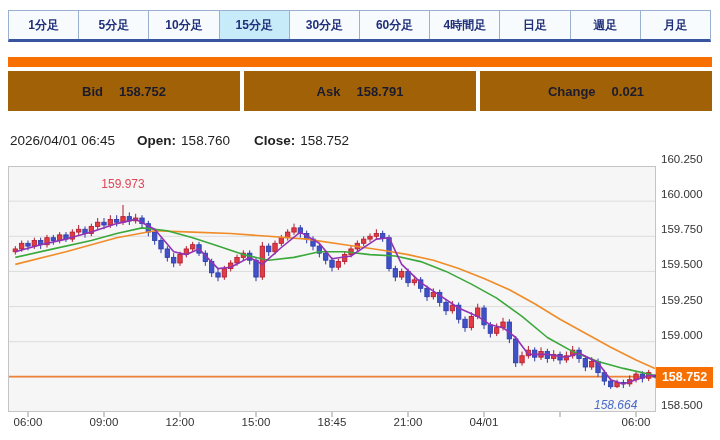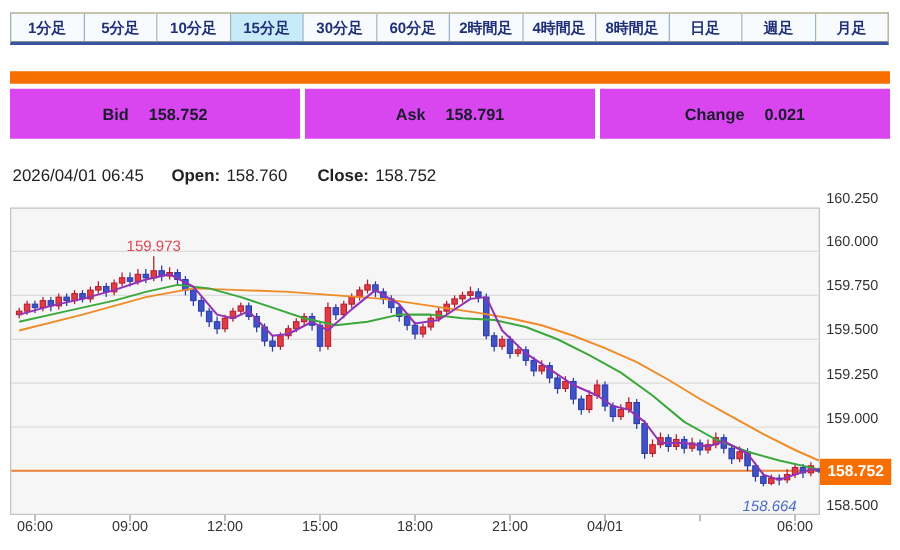--- a/index.html
+++ b/index.html
@@ -1,30 +1,30 @@
 <!DOCTYPE html>
 <html><head>
 <meta charset="utf-8">
 <style>
   html,body{margin:0;padding:0;background:#fff;}
   #app{position:relative;width:720px;height:440px;background:#fff;overflow:hidden;
        font-family:"Liberation Sans","DejaVu Sans",sans-serif;}
 
   
-  .tabbar{position:absolute;left:8px;top:10px;width:703px;height:26px;display:flex;
-          box-sizing:border-box;border:1px solid #9ab0cc;border-bottom:3px solid #3a55a0;background:#eab308;}
+  .tabbar{position:absolute;left:8px;top:10px;width:703px;height:32px;display:flex;
+          box-sizing:border-box;border:1px solid #9ab0cc;border-bottom:3px solid #3a55a0;background:#e5e5e5;}
   .tab{flex:1;display:flex;align-items:center;justify-content:center;font-size:12px;font-weight:bold;
        color:#1f2f7a;background:#f8fbfd;border-right:1px solid #9ab0cc;cursor:pointer;white-space:nowrap;}
   .tab:last-child{border-right:none;}
   .tab.selected{background:#c8ebfa;}
 
   
   .quote-strip{position:absolute;left:8px;top:57px;width:704px;height:10px;background:#f76f00;}
   .quote-row{position:absolute;left:8px;top:71px;width:704px;height:40px;display:flex;gap:4px;}
-  .quote-cell{flex:1;background:#d946ef;display:flex;align-items:center;justify-content:center;
+  .quote-cell{flex:1;background:#a16207;display:flex;align-items:center;justify-content:center;
               font-size:13px;font-weight:bold;color:#1b1b2e;}
   .quote-cell .ql{margin-right:16px;}
 
   
   .ohlc{position:absolute;left:10px;top:133px;width:700px;display:flex;align-items:baseline;
         font-size:13.5px;color:#222;white-space:nowrap;}
   .ohlc .dt{margin-right:22px;}
   .ohlc .pair{margin-right:24px;}
   .ohlc .lbl{font-weight:bold;margin-right:5px;}
 
@@ -44,23 +44,21 @@
 
 <div id="app">
 
   <div class="tabbar">
     <div class="tab">1分足</div>
     <div class="tab">5分足</div>
     <div class="tab">10分足</div>
     <div class="tab selected">15分足</div>
     <div class="tab">30分足</div>
     <div class="tab">60分足</div>
-    <div class="tab">2時間足</div>
     <div class="tab">4時間足</div>
-    <div class="tab">8時間足</div>
     <div class="tab">日足</div>
     <div class="tab">週足</div>
     <div class="tab">月足</div>
   </div>
 
   <div class="quote-strip"></div>
 
   <div class="quote-row">
     <div class="quote-cell">
       <span class="ql">Bid</span>
@@ -318,24 +316,24 @@
       <div class="ylab" style="top: 258.429px;">159.500</div>
       <div class="ylab" style="top: 293.571px;">159.250</div>
       <div class="ylab" style="top: 328.714px;">159.000</div>
       <div class="ylab" style="top: 399px;">158.500</div>
     </div>
   <div id="xlabels">
       <div class="xlab" style="left: 0px;">06:00</div>
       <div class="xlab" style="left: 76px;">09:00</div>
       <div class="xlab" style="left: 152px;">12:00</div>
       <div class="xlab" style="left: 228px;">15:00</div>
-      <div class="xlab" style="left: 304px;">18:00</div>
+      <div class="xlab" style="left: 304px;">18:45</div>
       <div class="xlab" style="left: 380px;">21:00</div>
       <div class="xlab" style="left: 456px;">04/01</div>
       <div class="xlab" style="left: 532px; margin-top: 24px;">03:00</div>
       <div class="xlab" style="left: 608px;">06:00</div>
     </div>
 
   <div class="price-badge" id="priceBadge" style="top: 366.576px;">158.752</div>
-  <div class="anno anno-high" id="annoHigh" style="left: 88.0029px; top: 190px;">159.973</div>
+  <div class="anno anno-high" id="annoHigh" style="left: 88.0029px; top: 177px;">159.973</div>
   <div class="anno anno-low" id="annoLow" style="left: 580.698px; top: 397.946px;">158.664</div>
 
 </div>
 
 </body></html>

